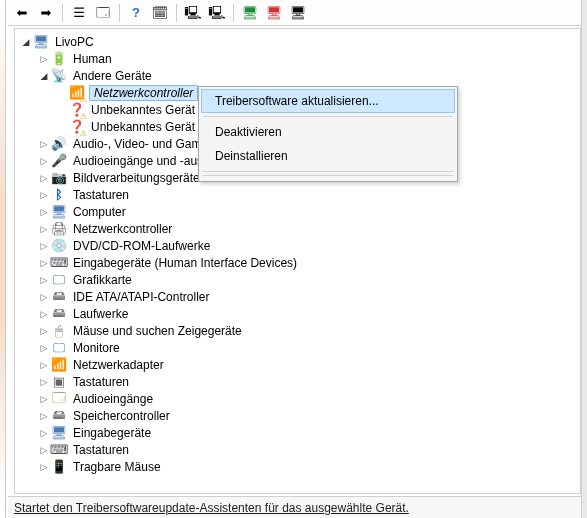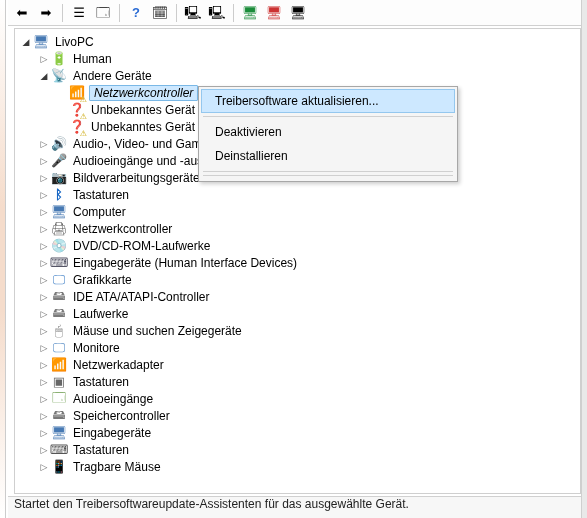--- a/index.html
+++ b/index.html
@@ -94,26 +94,27 @@
     background: #cde8ff;
     border: 1px solid #7ab8e6;
     padding: 0 4px;
     border-radius: 1px;
     font-style: italic;
   }
   .children { padding-left: 18px; }
   
   .statusbar {
     position: absolute; left: 8px; bottom: 0; right: 6px; height: 22px;
-    display: flex; align-items: flex-start;
+    display: flex; align-items: center;
     padding: 0 6px;
     border-top: 1px solid #d0d0d0;
     background: #f7f7f7;
     font-size: 12px;
     color: #222;
+    text-decoration: underline;
   }
   
   .right-scroll {
     position: absolute; right: 0; top: 0; width: 6px; height: 100%;
     background: #e9e9e9;
     border-left: 1px solid #cfcfcf;
   }
   
   .context-menu {
     position: absolute;

